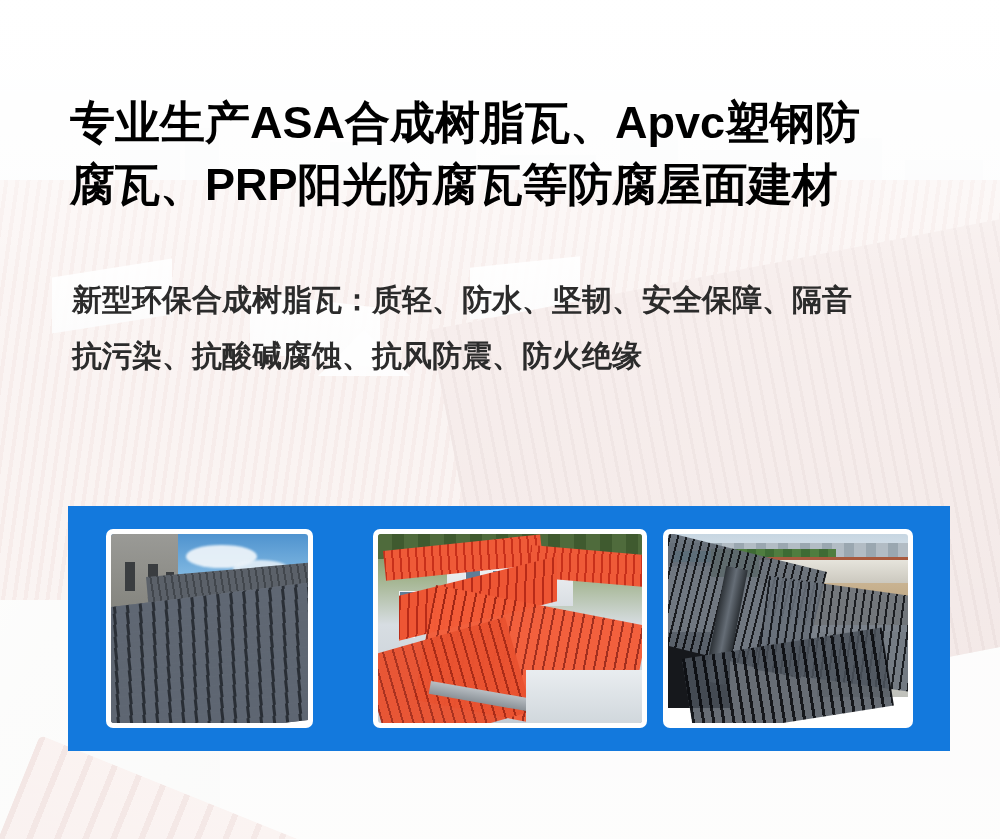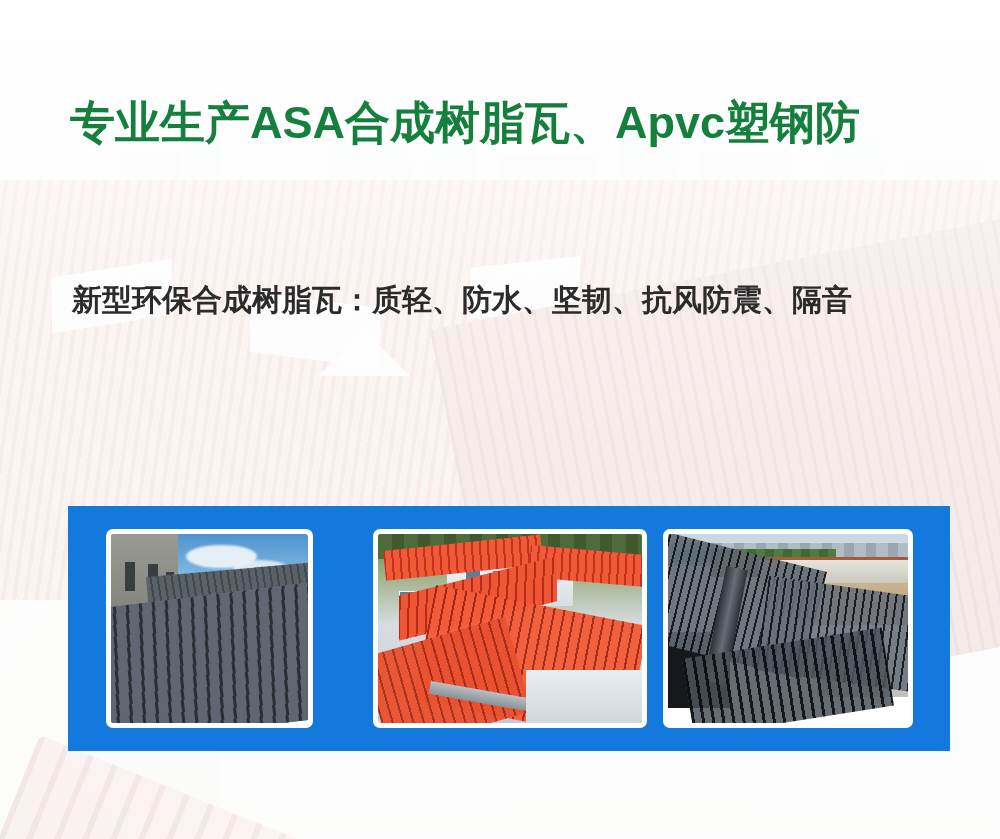--- a/index.html
+++ b/index.html
@@ -127,21 +127,21 @@
     z-index: 3;
     width: 1000px;
     height: 839px;
   }
 
   #headline {
     position: absolute;
     left: 70px;
     top: 92px;
     width: 880px;
-    color: #15803d;
+    color: #000000;
     font-size: 45px;
     font-weight: bold;
     line-height: 62px;
     letter-spacing: 0px;
     white-space: nowrap;
   }
   #headline .hl-line { display: block; }
 
   #subcopy {
     position: absolute;
@@ -319,24 +319,26 @@
     <div id="bg-wall"></div>
     <div id="bg-ridge"></div>
 
     <div id="bg-wash"></div>
   </div>
 
   <div id="content">
 
     <h1 id="headline">
       <span class="hl-line">专业生产ASA合成树脂瓦、Apvc塑钢防</span>
+      <span class="hl-line">腐瓦、PRP阳光防腐瓦等防腐屋面建材</span>
     </h1>
 
     <div id="subcopy">
-      <span class="sc-line">新型环保合成树脂瓦：质轻、防水、坚韧、抗风防震、隔音</span>
+      <span class="sc-line">新型环保合成树脂瓦：质轻、防水、坚韧、安全保障、隔音</span>
+      <span class="sc-line">抗污染、抗酸碱腐蚀、抗风防震、防火绝缘</span>
     </div>
 
     <div id="gallery-panel">
 
       <div class="photo-frame" id="photo-1">
         <div class="photo-inner">
           <div id="ph1-sky"></div>
           <div id="ph1-cloud1"></div>
           <div id="ph1-cloud2"></div>
           <div id="ph1-bldg"></div>

